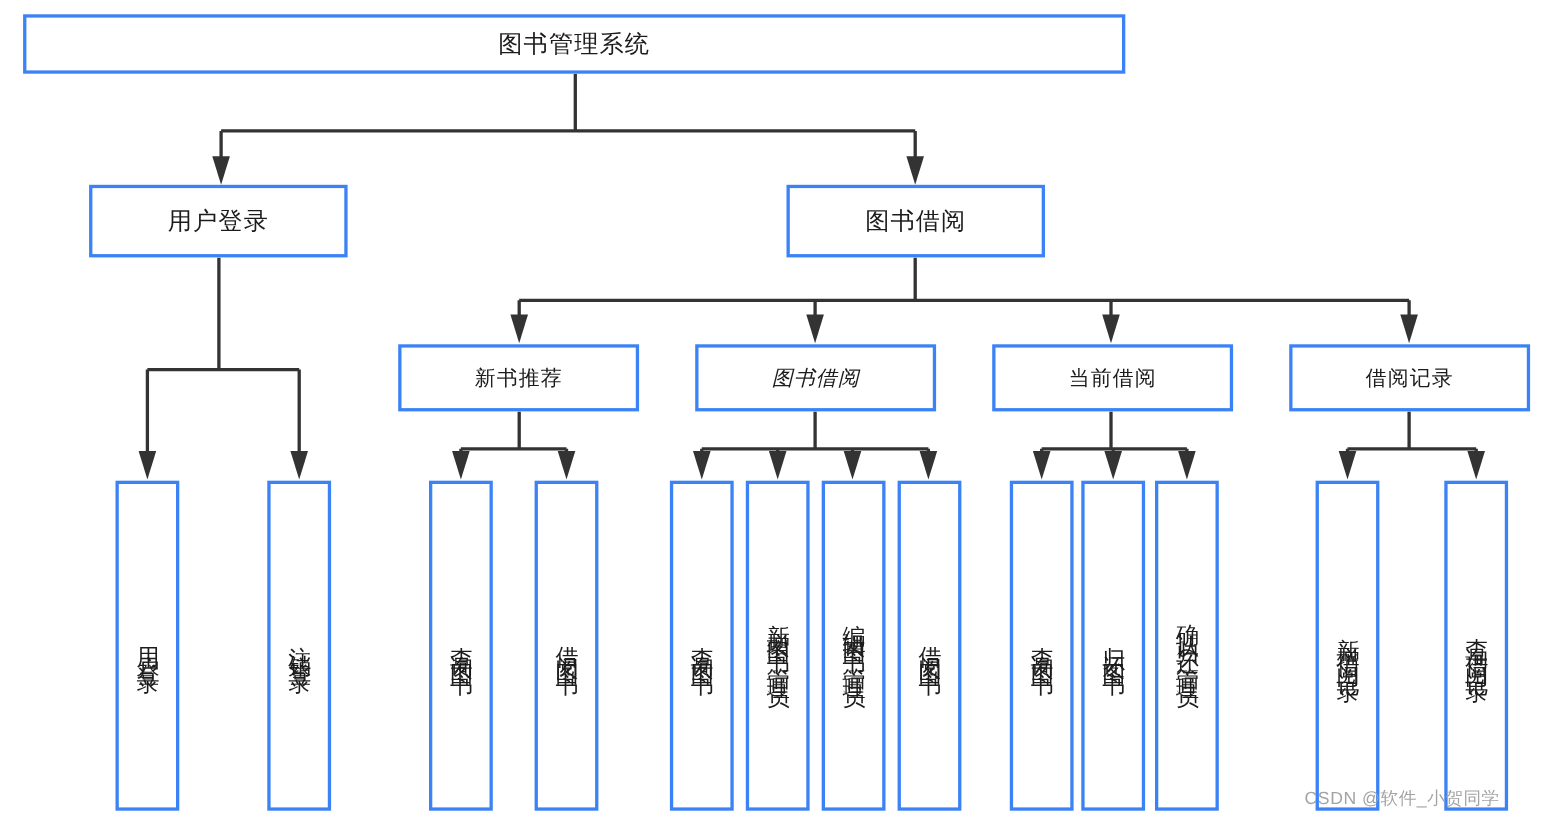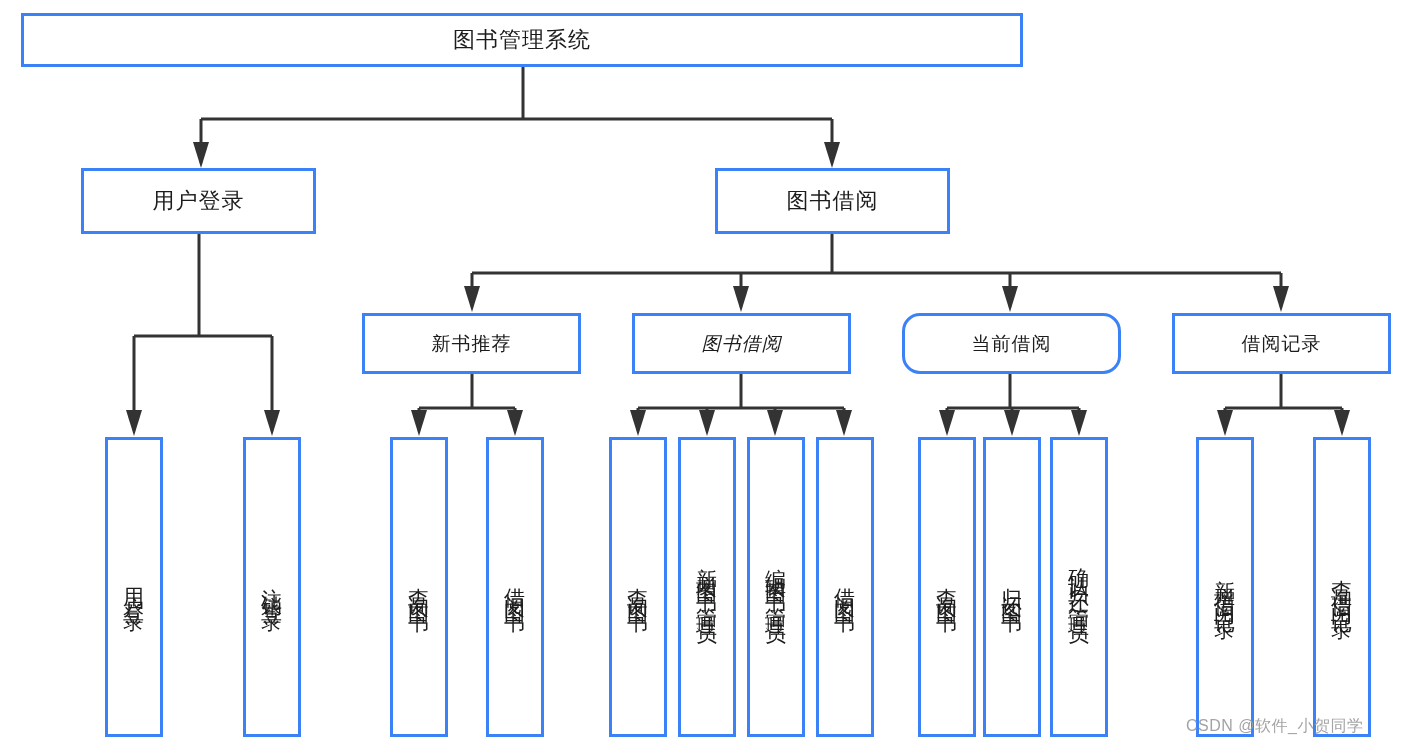--- a/index.html
+++ b/index.html
@@ -90,21 +90,21 @@
   <div class="box lvl2" style="left:715px;">
     <span>图书借阅</span>
   </div>
 
   <div class="box lvl3" style="left:362px;">
     <span>新书推荐</span>
   </div>
   <div class="box lvl3" style="left:632px;font-style:italic;">
     <span>图书借阅</span>
   </div>
-  <div class="box lvl3" style="left:902px;border-radius:18px;">
+  <div class="box lvl3" style="left:902px;">
     <span>当前借阅</span>
   </div>
   <div class="box lvl3" style="left:1172px;">
     <span>借阅记录</span>
   </div>
 
   <div class="box leaf" style="left:105px;">
     <span class="v-text">用户登录</span>
   </div>
   <div class="box leaf" style="left:243px;">

